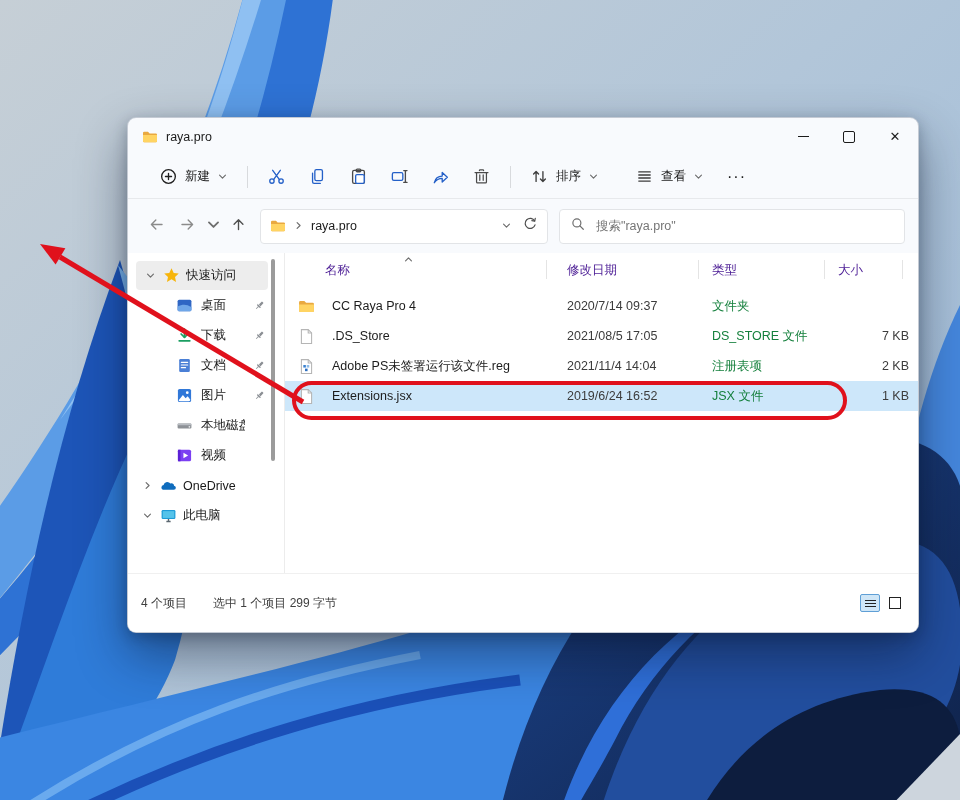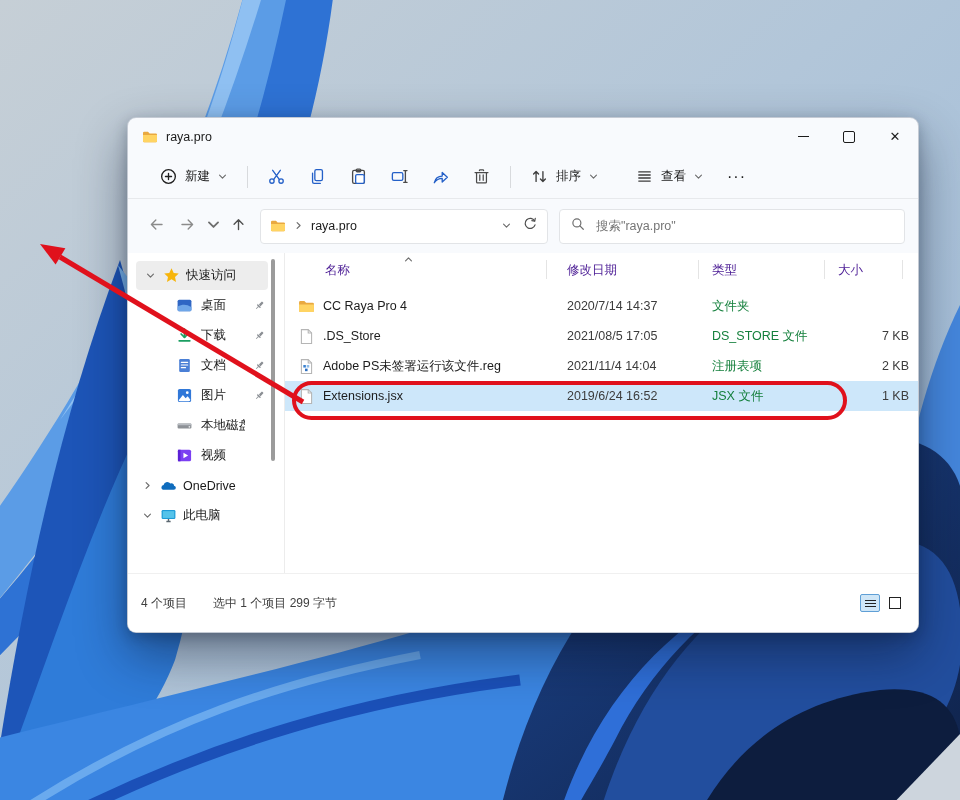--- a/index.html
+++ b/index.html
@@ -69,21 +69,21 @@
     font-size:12.5px;color:#4c1d95;font-family:Liberation Serif, serif;}
   .hcell{position:relative;box-sizing:border-box;cursor:pointer;}
   .hcell::after{content:'';position:absolute;right:0;bottom:0;height:19px;width:1px;background:#e4e4e4;}
   .hc0{width:262px;padding-left:40px;}
   .hc1{width:152px;padding-left:20px;}
   .hc2{width:126px;padding-left:13px;}
   .hc3{width:78px;padding-left:13px;}
   .sortcaret{position:absolute;top:1px;left:118px;}
   .frow{height:30px;display:flex;align-items:center;font-size:12.5px;color:#1c1c1c;cursor:pointer;}
   .frow.sel{background:#cde7fa;}
-  .fc-name{width:262px;display:flex;align-items:center;gap:8px;padding-left:13px;box-sizing:border-box;
+  .fc-name{width:262px;display:flex;align-items:center;gap:17px;padding-left:13px;box-sizing:border-box;
     white-space:nowrap;overflow:hidden;}
   .fc-name .f-icon{width:17px;height:17px;flex:0 0 17px;}
   .fc-name .f-icon svg{width:17px;height:17px;}
   .fc-date{width:152px;padding-left:20px;box-sizing:border-box;color:#3c3c3c;}
   .fc-type{width:126px;padding-left:13px;box-sizing:border-box;color:#15803d;}
   .fc-size{width:92px;text-align:right;padding-right:8px;box-sizing:border-box;color:#3c3c3c;}
 
   
   .statusbar{height:28px;flex:0 0 28px;display:flex;align-items:center;padding:15px 13px;
     font-size:12px;color:#404040;background:#fff;border-top:1px solid #f0f0f0;}
@@ -473,21 +473,21 @@
         </div>
         <div id="file-rows">
             <div class="frow">
               <div class="fc-name">
                 <span class="f-icon"><svg viewBox="0 0 16 16" width="16" height="16">
                     <path d="M1 4 Q1 2.8 2.2 2.8 H6 L7.6 4.4 H13.8 Q15 4.4 15 5.6 V12 Q15 13.2 13.8 13.2 H2.2 Q1 13.2 1 12 Z" fill="#e9a940"></path>
                     <path d="M1 6 H15 V12 Q15 13.2 13.8 13.2 H2.2 Q1 13.2 1 12 Z" fill="#ffd463"></path>
                   </svg></span>
                 <span>CC Raya Pro 4</span>
               </div>
-              <div class="fc-date">2020/7/14 14:37</div>
+              <div class="fc-date">2020/7/14 09:37</div>
               <div class="fc-type">文件夹</div>
               <div class="fc-size"></div>
             </div>
             <div class="frow">
               <div class="fc-name">
                 <span class="f-icon"><svg viewBox="0 0 16 16" width="16" height="16">
                     <path d="M3.2 1.5 H9.6 L12.8 4.7 V14.5 H3.2 Z" fill="#fff" stroke="#b5b5b5"></path>
                     <path d="M9.6 1.5 V4.7 H12.8" fill="none" stroke="#b5b5b5"></path>
                   </svg></span>
                 <span>.DS_Store</span>

